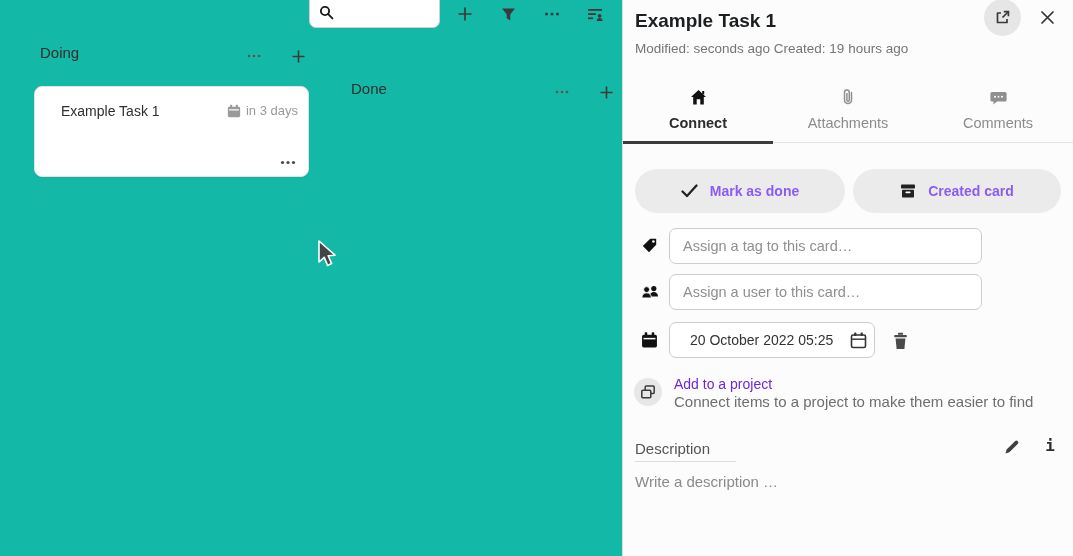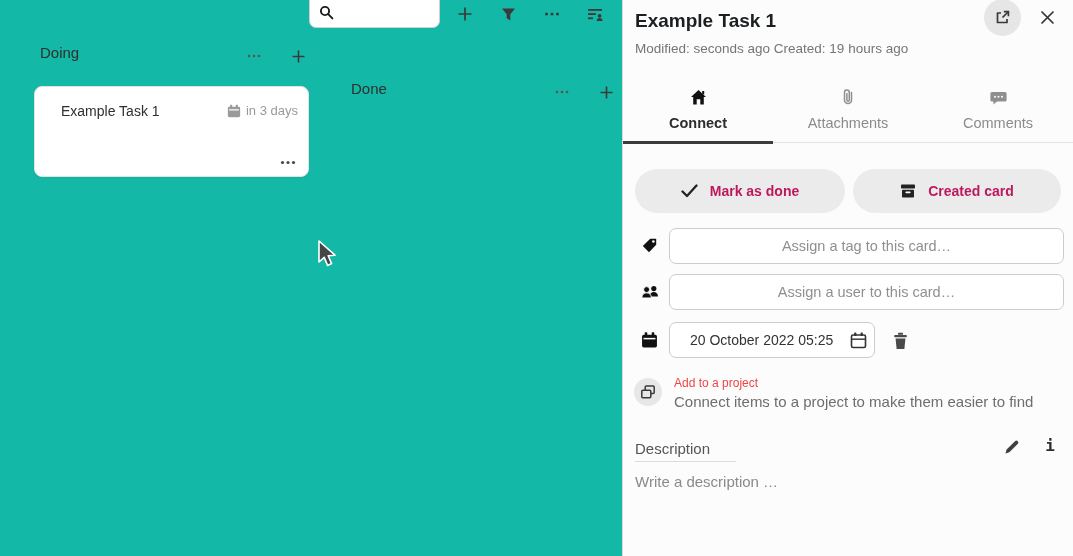--- a/index.html
+++ b/index.html
@@ -39,41 +39,41 @@
   .tabs { position:absolute; left:0; top:80px; width:451px; height:63px; display:flex;
     border-bottom:1px solid #e4e4e4; }
   .tab { width:150px; display:flex; flex-direction:column; align-items:center; justify-content:flex-end;
     gap:9px; padding-bottom:10px; cursor:pointer; border-bottom:3px solid transparent; margin-bottom:-2px; }
   .tab .tab-label { font-size:14.5px; color:#8b8b8b; }
   .tab.active { border-bottom-color:#3c3c3c; }
   .tab.active .tab-label { color:#2d2d2d; font-weight:bold; }
 
   .pill { position:absolute; top:169px; height:44px; border-radius:22px; background:#ebebeb; border:none;
     display:flex; align-items:center; justify-content:center; gap:12px; cursor:pointer;
-    font-size:14px; font-weight:bold; color:#be185d; font-family:inherit; }
+    font-size:14px; font-weight:bold; color:#8b5cf6; font-family:inherit; }
   .pill.done { left:12px; width:210px; }
   .pill.archive { left:230px; width:208px; }
 
   .frow { position:absolute; left:0; width:451px; height:36px; }
   .frow .row-icon { position:absolute; left:18px; top:50%; transform:translateY(-50%); }
   .frow input { position:absolute; left:46px; top:0; height:36px; border:1px solid #ccc; border-radius:7px;
     background:#fff; padding:0 13px; font-size:14.5px; color:#333; font-family:inherit; outline:none; }
   .frow input::placeholder { color:#8f8f8f; opacity:1; }
   .row-tag { top:228px; } .row-user { top:274px; } .row-date { top:322px; }
-  .row-tag input, .row-user input { width:395px;text-align:center; }
+  .row-tag input, .row-user input { width:313px; }
   .row-date input { width:206px; padding-right:34px; font-size:14px;padding-left:20px; }
   .cal-inline-btn { position:absolute; left:224px; top:7px; width:22px; height:22px; background:none;
     border:none; display:flex; align-items:center; justify-content:center; cursor:pointer; }
   .trash-btn { position:absolute; left:266px; top:8px; width:22px; height:22px; background:none;
     border:none; display:flex; align-items:center; justify-content:center; cursor:pointer; }
 
   .project-row { position:absolute; left:0; top:374px; width:451px; height:38px; cursor:pointer; }
   .project-circle { position:absolute; left:11px; top:4px; width:28px; height:28px; border-radius:50%;
     background:#e7e7e7; display:flex; align-items:center; justify-content:center; }
-  .project-title { position:absolute; left:51px; top:2px; font-size:12px; color:#ef4444; }
+  .project-title { position:absolute; left:51px; top:2px; font-size:14px; color:#6d28d9; }
   .project-sub { position:absolute; left:51px; top:19px; font-size:15px; color:#6e6e6e; }
 
   .desc-label { position:absolute; left:12px; top:440px; font-size:15px; color:#555;
     padding:0 26px 4px 0; border-bottom:1px solid #dcdcdc; }
   .desc-edit { position:absolute; left:378px; top:436px; width:22px; height:22px; background:none;
     border:none; display:flex; align-items:center; justify-content:center; cursor:pointer; }
   .desc-info { position:absolute; left:416px; top:434px; width:22px; height:22px; background:none;
     border:none; display:flex; align-items:center; justify-content:center; cursor:pointer;
     font-family:"DejaVu Sans Mono",monospace; font-weight:bold; font-size:16px; color:#2e2e2e; }
   .desc-placeholder { position:absolute; left:12px; top:473px; font-size:15px; color:#8a8a8a; }

